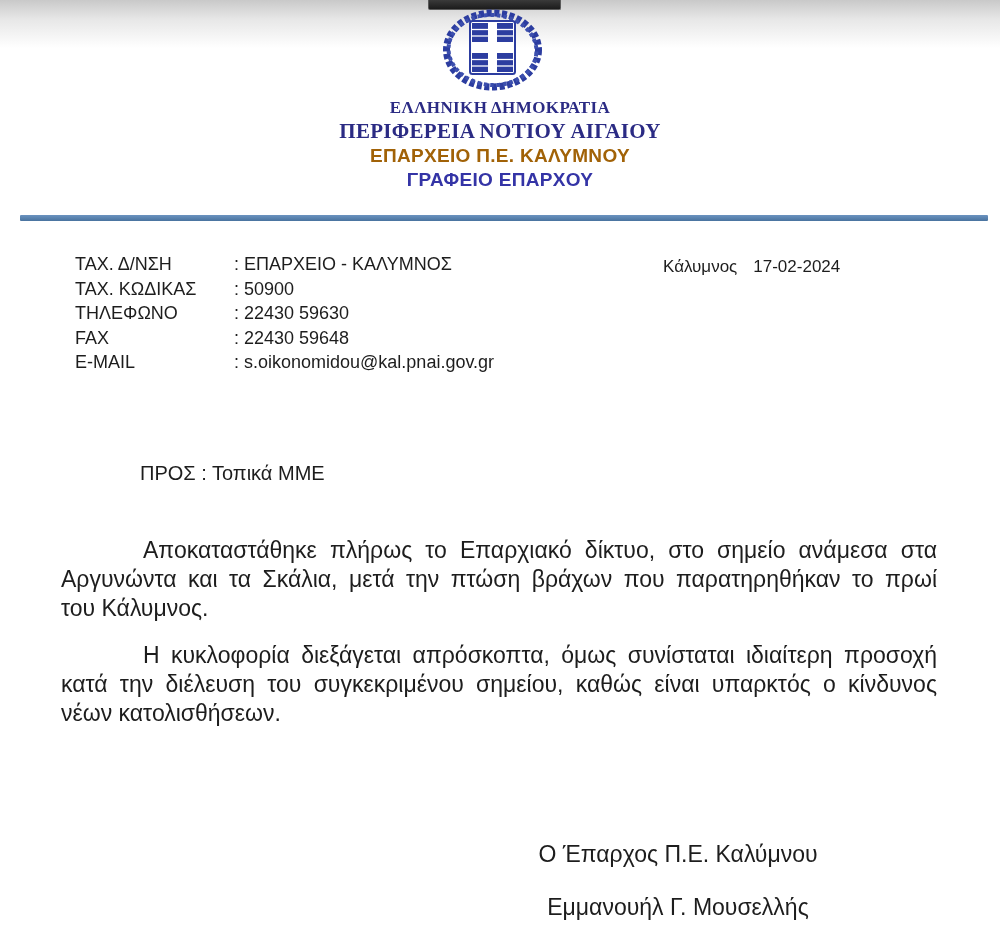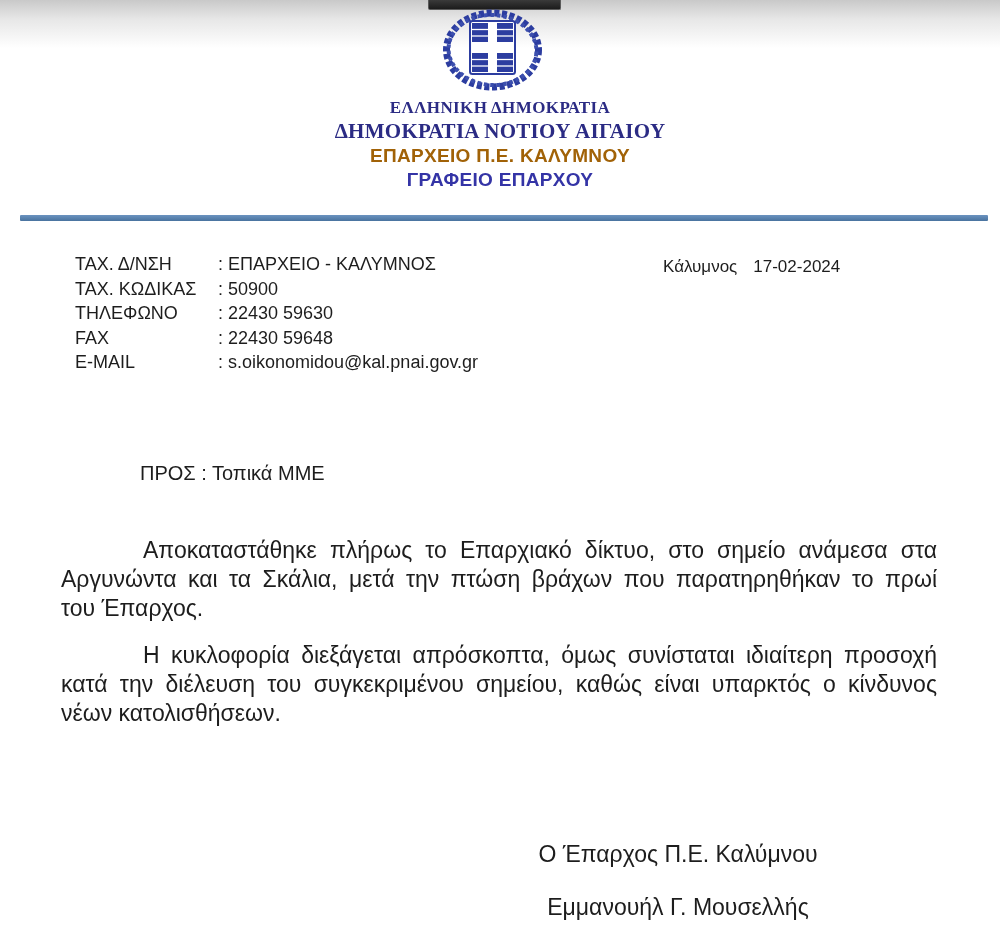--- a/index.html
+++ b/index.html
@@ -33,21 +33,21 @@
   }
   .hline4{
     font-weight:bold;font-size:19px;line-height:23px;color:#3434a6;letter-spacing:0.3px;
   }
   .rule{
     position:absolute;left:20px;top:215px;width:968px;height:6px;
     background:linear-gradient(180deg,#6b93c0 0%,#49739f 100%);
     border-radius:1px;
   }
   .contact{position:absolute;left:75px;top:252px;font-size:18px;}
-  .contact-row{display:flex;line-height:24.5px;}
+  .contact-row{display:flex;line-height:24.5px;gap:16px;}
   .contact-label{width:143px;flex:0 0 143px;}
   .contact-value{white-space:pre;}
   .dateline{position:absolute;left:663px;top:255px;font-size:17px;line-height:24px;}
   .dateline .gap{display:inline-block;width:16px;}
   .recipient{position:absolute;left:140px;top:460px;font-size:20px;line-height:26px;}
   .letter-body{position:absolute;left:61px;top:536px;width:876px;font-size:23px;}
   .bline{line-height:29px;text-align:justify;text-justify:inter-word;}
   .bline.fill{text-align-last:justify;}
   .bline.indent{padding-left:82px;}
   .para2{margin-top:18px;}
@@ -78,21 +78,21 @@
         <line x1="58" y1="28" x2="74" y2="28"></line>
       <line x1="33" y1="51.5" x2="49" y2="51.5"></line>
         <line x1="33" y1="58" x2="49" y2="58"></line>
       <line x1="58" y1="51.5" x2="74" y2="51.5"></line>
         <line x1="58" y1="58" x2="74" y2="58"></line>
     </g>
   </svg>
 
   <div class="header-text">
     <div class="hline1">ΕΛΛΗΝΙΚΗ ΔΗΜΟΚΡΑΤΙΑ</div>
-    <div class="hline2">ΔΗΜΟΚΡΑΤΙΑ ΝΟΤΙΟΥ ΑΙΓΑΙΟΥ</div>
+    <div class="hline2">ΠΕΡΙΦΕΡΕΙΑ ΝΟΤΙΟΥ ΑΙΓΑΙΟΥ</div>
     <div class="hline3">ΕΠΑΡΧΕΙΟ Π.Ε. ΚΑΛΥΜΝΟΥ</div>
     <div class="hline4">ΓΡΑΦΕΙΟ ΕΠΑΡΧΟΥ</div>
   </div>
 
   <div class="rule"></div>
 
   <div class="contact">
     <div class="contact-row">
       <span class="contact-label">ΤΑΧ. Δ/ΝΣΗ</span>
       <span class="contact-value">: ΕΠΑΡΧΕΙΟ - ΚΑΛΥΜΝΟΣ</span>
@@ -118,21 +118,21 @@
   <div class="dateline">
     <span>Κάλυμνος</span><span class="gap"></span><span>17-02-2024</span>
   </div>
 
   <div class="recipient">ΠΡΟΣ : Τοπικά ΜΜΕ</div>
 
   <div class="letter-body">
     <div class="para1">
       <div class="bline fill indent">Αποκαταστάθηκε πλήρως το Επαρχιακό δίκτυο, στο σημείο ανάμεσα στα</div>
       <div class="bline fill">Αργυνώντα και τα Σκάλια, μετά την πτώση βράχων που παρατηρηθήκαν το πρωί</div>
-      <div class="bline">του Έπαρχος.</div>
+      <div class="bline">του Κάλυμνος.</div>
     </div>
     <div class="para2">
       <div class="bline fill indent">Η κυκλοφορία διεξάγεται  απρόσκοπτα, όμως συνίσταται ιδιαίτερη προσοχή</div>
       <div class="bline fill">κατά την διέλευση του συγκεκριμένου σημείου, καθώς είναι υπαρκτός ο κίνδυνος</div>
       <div class="bline">νέων κατολισθήσεων.</div>
     </div>
   </div>
 
   <div class="signature">
     <div class="sig-title">Ο Έπαρχος Π.Ε. Καλύμνου</div>

